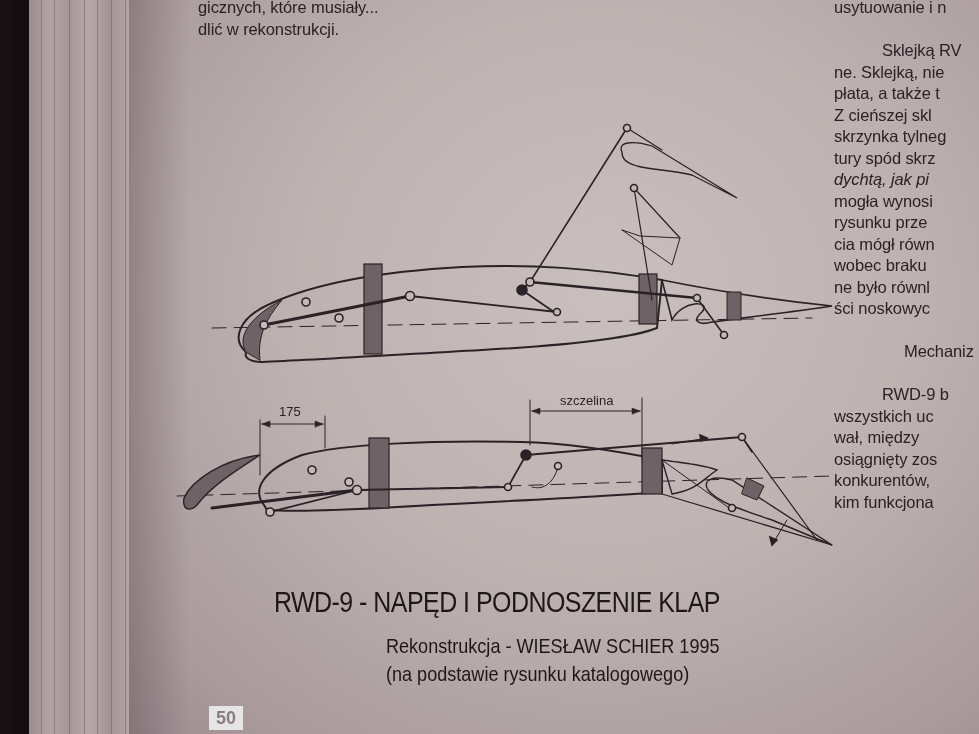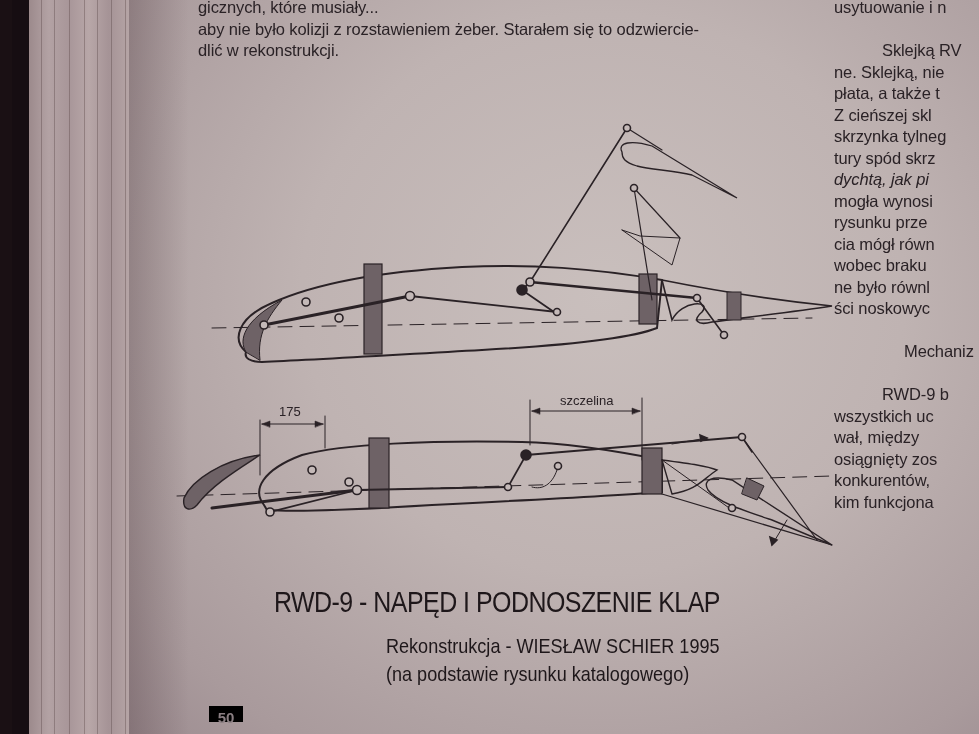--- a/index.html
+++ b/index.html
@@ -42,22 +42,22 @@
     .caption-title {
       position: absolute; left: 262px; top: 586px; font-size: 29px; color: #1e171a;
       letter-spacing: -0.6px; transform: scaleX(0.86); transform-origin: left top; white-space: nowrap;
     }
     .caption-sub {
       position: absolute; left: 374px; top: 632px; font-size: 21px; color: #1e171a;
       transform: scaleX(0.86); transform-origin: left top; white-space: nowrap; line-height: 28px;
     }
 
     .page-number {
-      position: absolute; left: 197px; top: 706px; width: 34px; height: 16px;
-      background: #000000; color: #8a7e82; font-size: 15px; font-weight: bold;
+      position: absolute; left: 197px; top: 706px; width: 34px; height: 24px;
+      background: #e5e5e5; color: #8a7e82; font-size: 18px; font-weight: bold;
       text-align: center; line-height: 24px;
     }
 
     .dim-label { font-family: "Liberation Sans", sans-serif; fill: #2a2226; }
   </style>
 </head>
 <body>
 
 <div class="photo">
   <div class="dark-edge"></div>
@@ -68,21 +68,20 @@
     <div class="line" style="left:55px"></div>
     <div class="line" style="left:68px"></div>
     <div class="line" style="left:82px"></div>
     <div class="line" style="left:96px"></div>
   </div>
   <div class="page"></div>
   <div class="page-shade"></div>
 
   <div class="body-text col-left">
     <span class="line">gicznych, które musiały...</span>
-    <span class="line">aby nie było kolizji z rozstawieniem żeber. Starałem się to odzwiercie-</span>
     <span class="line">dlić w rekonstrukcji.</span>
   </div>
 
   <div class="body-text col-right">
     <span class="line">usytuowanie i n</span>
     <span class="line"></span>
     <span class="line indent">Sklejką RV</span>
     <span class="line">ne. Sklejką, nie</span>
     <span class="line">płata, a także t</span>
     <span class="line">Z cieńszej skl</span>

